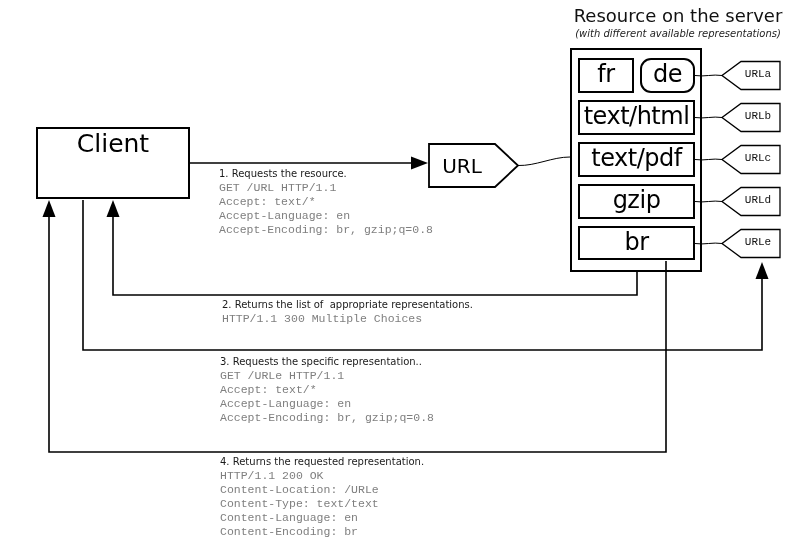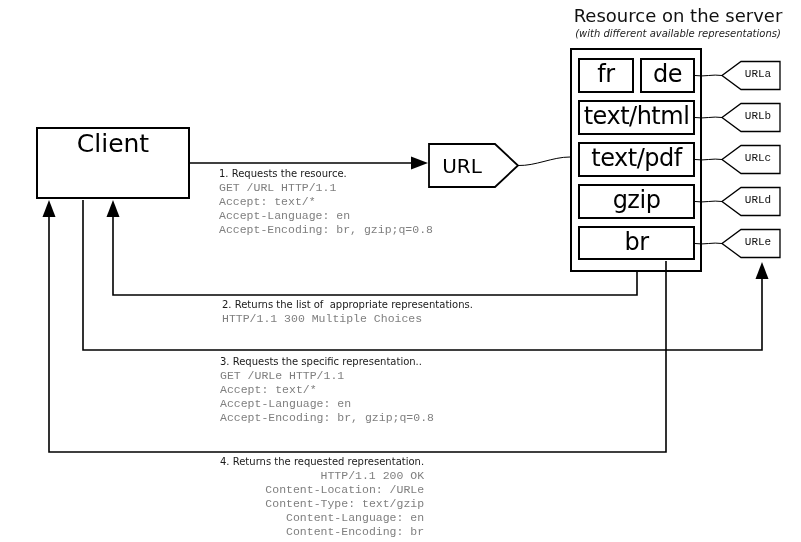--- a/index.html
+++ b/index.html
@@ -88,21 +88,21 @@
     <span>Client</span>
   </div>
 
   <div class="abs url-label">URL</div>
 
   <div class="box server-box"></div>
 
   <div class="box rep-box" style="left:578px;top:58px;width:56px;height:35px;">
     <span>fr</span>
   </div>
-  <div class="box rep-box" style="left:640px;top:58px;width:55px;height:35px;">
+  <div class="box rep-box" style="left:640px;top:58px;width:55px;height:35px;border-radius:11px;">
     <span>de</span>
   </div>
   <div class="box rep-box" style="left:578px;top:100px;width:117px;height:35px;">
     <span>text/html</span>
   </div>
   <div class="box rep-box" style="left:578px;top:142px;width:117px;height:35px;">
     <span>text/pdf</span>
   </div>
   <div class="box rep-box" style="left:578px;top:184px;width:117px;height:35px;">
     <span>gzip</span>
@@ -131,22 +131,22 @@
   </div>
 
   <div class="step" style="left:220px;top:355px;">
     <div class="step-label">3. Requests the specific representation..</div>
     <div class="mono">GET /URLe HTTP/1.1</div>
     <div class="mono">Accept: text/*</div>
     <div class="mono">Accept-Language: en</div>
     <div class="mono">Accept-Encoding: br, gzip;q=0.8</div>
   </div>
 
-  <div class="step" style="left:220px;top:455px;text-align:right;">
+  <div class="step" style="left:220px;top:455px;">
     <div class="step-label">4. Returns the requested representation.</div>
     <div class="mono">HTTP/1.1 200 OK</div>
     <div class="mono">Content-Location: /URLe</div>
-    <div class="mono">Content-Type: text/gzip</div>
+    <div class="mono">Content-Type: text/text</div>
     <div class="mono">Content-Language: en</div>
     <div class="mono">Content-Encoding: br</div>
   </div>
 
 </div>
 
 </body></html>

